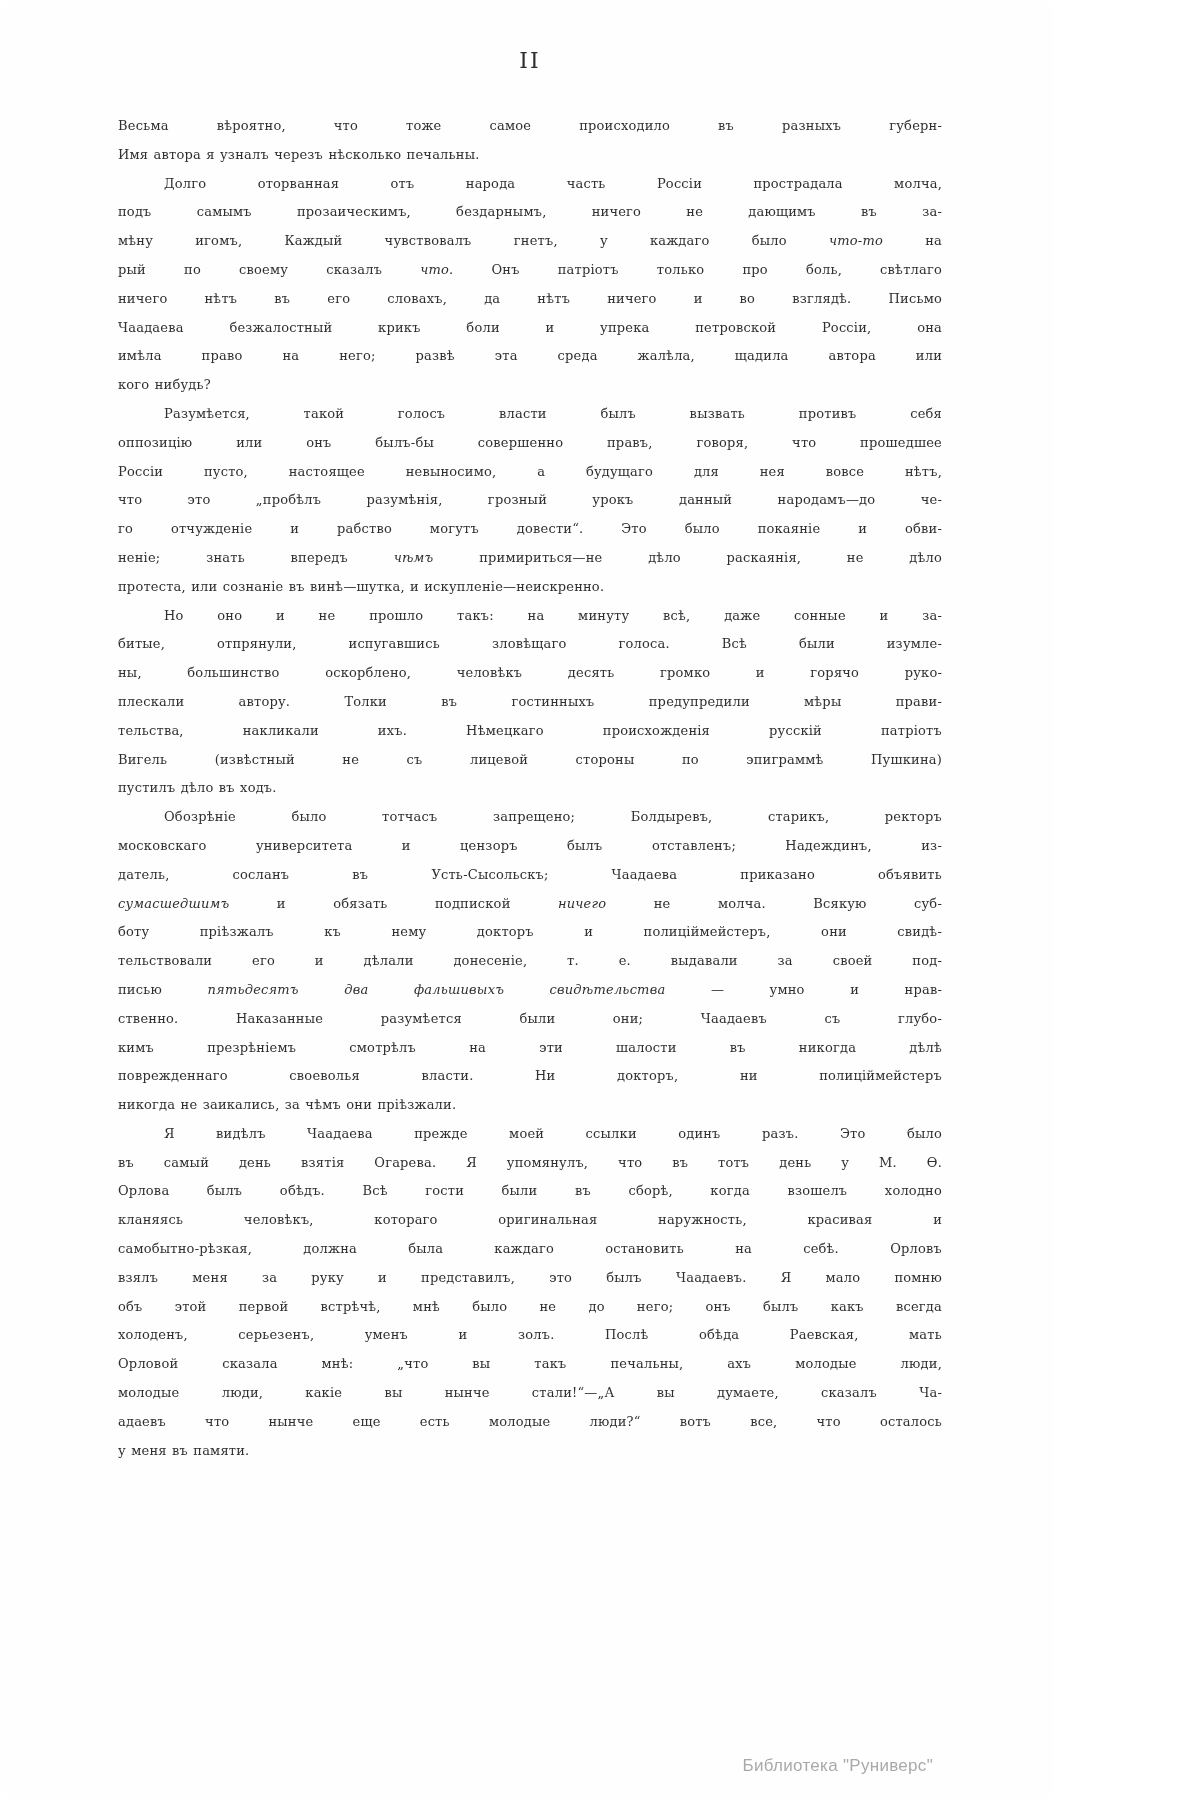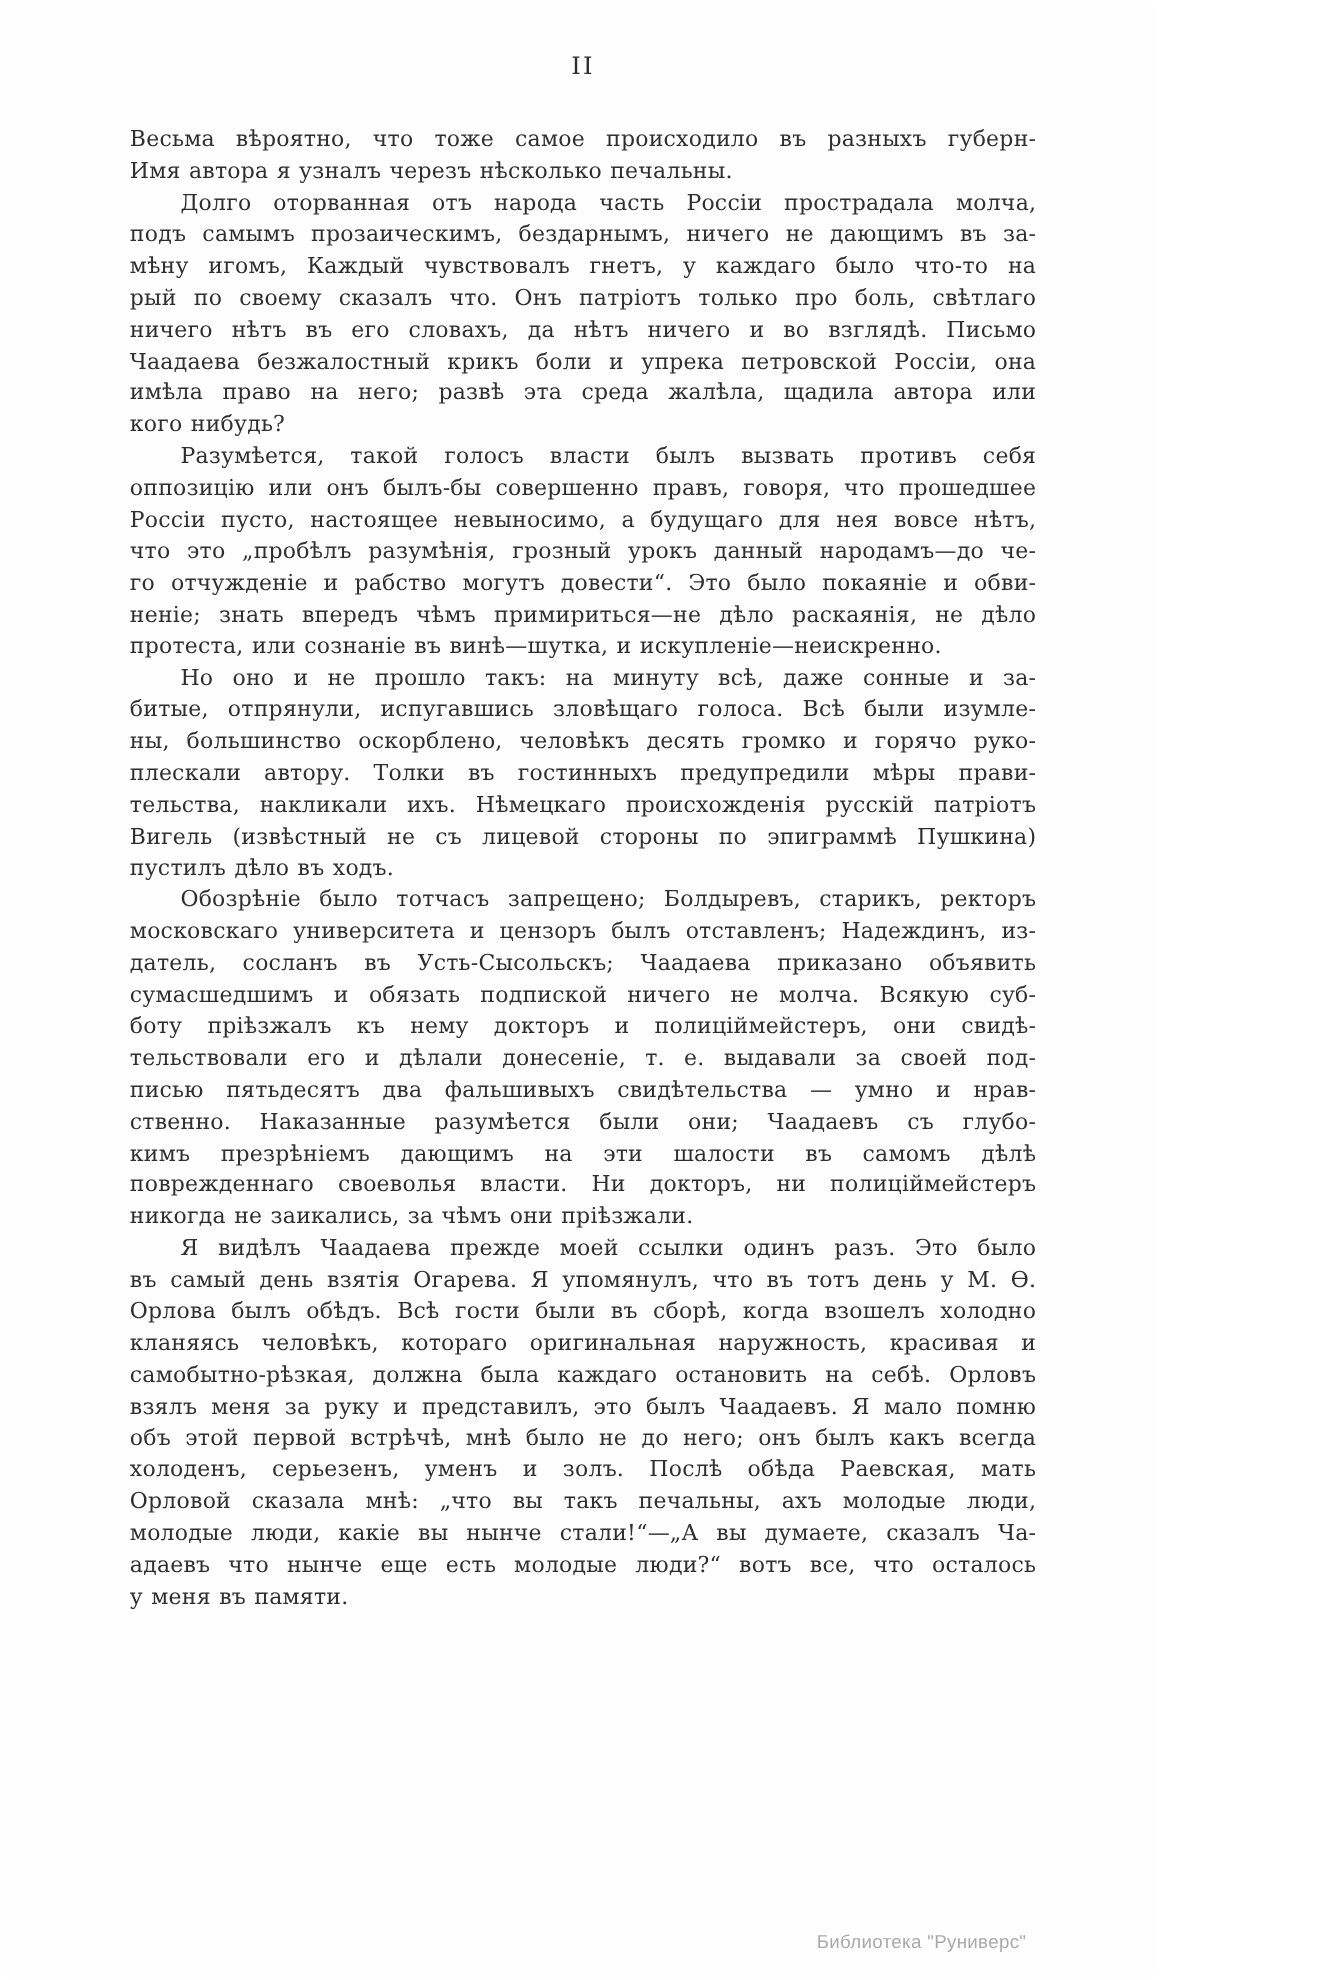--- a/index.html
+++ b/index.html
@@ -25,41 +25,42 @@
     text-align: center;
     font-size: 22px;
     letter-spacing: 2px;
     color: #2f2f2f;
   }
   .text-block {
     position: absolute;
     top: 112px;
     left: 118px;
     width: 824px;
-    font-size: 20px;
+    font-size: 13px;
     line-height: 28.8px;
     letter-spacing: 0.2px;
     word-spacing: 1px;
   }
   .paragraph {
     margin: 0;
     padding: 0;
   }
   .line {
     text-align: justify;
     text-align-last: justify;
     white-space: normal;
   }
   .line.last {
     text-align-last: left;
   }
   .line.first-indent {
     text-indent: 46px;
   }
   .it {
+    font-style: italic;
   }
   .watermark {
     position: absolute;
     right: 120px;
     bottom: 24px;
     font-family: "Liberation Sans", sans-serif;
     font-size: 17px;
     color: #a9a9a9;
     letter-spacing: 0.3px;
   }
@@ -105,21 +106,21 @@
       </div>
       <div class="paragraph">
         <div class="line first-indent"><span>Обозрѣніе было тотчасъ запрещено; Болдыревъ, старикъ, ректоръ</span></div>
         <div class="line"><span>московскаго университета и цензоръ былъ отставленъ; Надеждинъ, из-</span></div>
         <div class="line"><span>датель, сосланъ въ Усть-Сысольскъ; Чаадаева приказано объявить</span></div>
         <div class="line"><span class="it">сумасшедшимъ</span><span> и обязать подпиской </span><span class="it">ничего</span><span> не молча. Всякую суб-</span></div>
         <div class="line"><span>боту пріѣзжалъ къ нему докторъ и полиціймейстеръ, они свидѣ-</span></div>
         <div class="line"><span>тельствовали его и дѣлали донесеніе, т. е. выдавали за своей под-</span></div>
         <div class="line"><span>писью </span><span class="it">пятьдесятъ два фальшивыхъ свидѣтельства</span><span> — умно и нрав-</span></div>
         <div class="line"><span>ственно. Наказанные разумѣется были они; Чаадаевъ съ глубо-</span></div>
-        <div class="line"><span>кимъ презрѣніемъ дающимъ на эти шалости въ самомъ дѣлѣ</span></div>
+        <div class="line"><span>кимъ презрѣніемъ смотрѣлъ на эти шалости въ никогда дѣлѣ</span></div>
         <div class="line"><span>поврежденнаго своеволья власти. Ни докторъ, ни полиціймейстеръ</span></div>
         <div class="line last"><span>никогда не заикались, за чѣмъ они пріѣзжали.</span></div>
       </div>
       <div class="paragraph">
         <div class="line first-indent"><span>Я видѣлъ Чаадаева прежде моей ссылки одинъ разъ. Это было</span></div>
         <div class="line"><span>въ самый день взятія Огарева. Я упомянулъ, что въ тотъ день у М. Ѳ.</span></div>
         <div class="line"><span>Орлова былъ обѣдъ. Всѣ гости были въ сборѣ, когда взошелъ холодно</span></div>
         <div class="line"><span>кланяясь человѣкъ, котораго оригинальная наружность, красивая и</span></div>
         <div class="line"><span>самобытно-рѣзкая, должна была каждаго остановить на себѣ. Орловъ</span></div>
         <div class="line"><span>взялъ меня за руку и представилъ, это былъ Чаадаевъ. Я мало помню</span></div>

